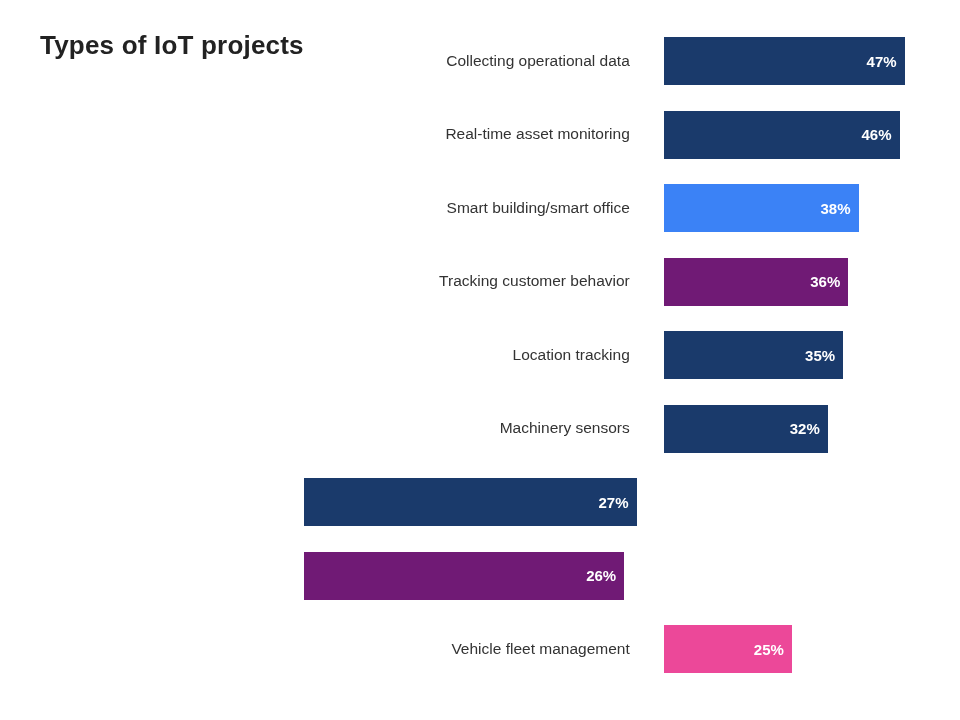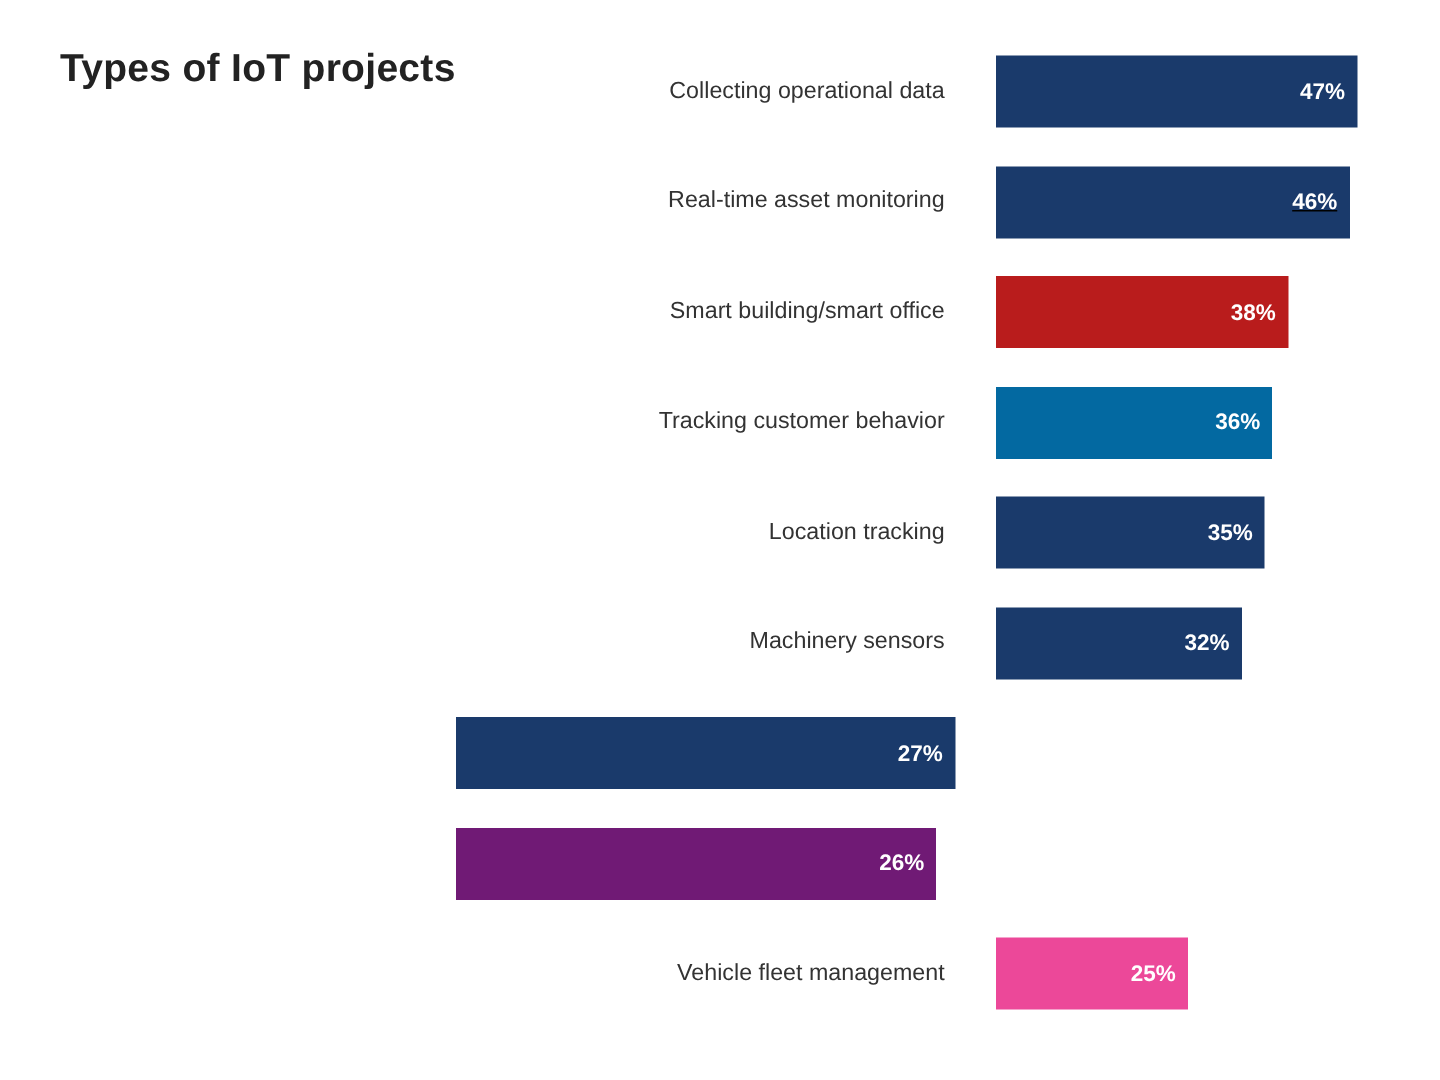--- a/index.html
+++ b/index.html
@@ -83,37 +83,37 @@
         <div class="bar-label">Collecting operational data</div>
         <div class="bar-track">
           <div class="bar-fill" style="width: 94%; background: rgb(26, 58, 107);">
             <span class="bar-value">47%</span>
           </div>
         </div>
       </div>
       <div class="bar-row">
         <div class="bar-label">Real-time asset monitoring</div>
         <div class="bar-track">
-          <div class="bar-fill" style="width: 92%; background: rgb(26, 58, 107); text-decoration: underline;">
+          <div class="bar-fill" style="width: 92%; background: rgb(26, 58, 107);">
             <span class="bar-value">46%</span>
           </div>
         </div>
       </div>
       <div class="bar-row">
         <div class="bar-label">Smart building/smart office</div>
         <div class="bar-track">
-          <div class="bar-fill" style="width: 76%; background: #b91c1c;">
+          <div class="bar-fill" style="width: 76%; background: #3b82f6;">
             <span class="bar-value">38%</span>
           </div>
         </div>
       </div>
       <div class="bar-row">
         <div class="bar-label">Tracking customer behavior</div>
         <div class="bar-track">
-          <div class="bar-fill" style="width: 72%; background: #0369a1;">
+          <div class="bar-fill" style="width: 72%; background: #701a75;">
             <span class="bar-value">36%</span>
           </div>
         </div>
       </div>
       <div class="bar-row">
         <div class="bar-label">Location tracking</div>
         <div class="bar-track">
           <div class="bar-fill" style="width: 70%; background: rgb(26, 58, 107); justify-content: flex-end;">
             <span class="bar-value">35%</span>
           </div>

